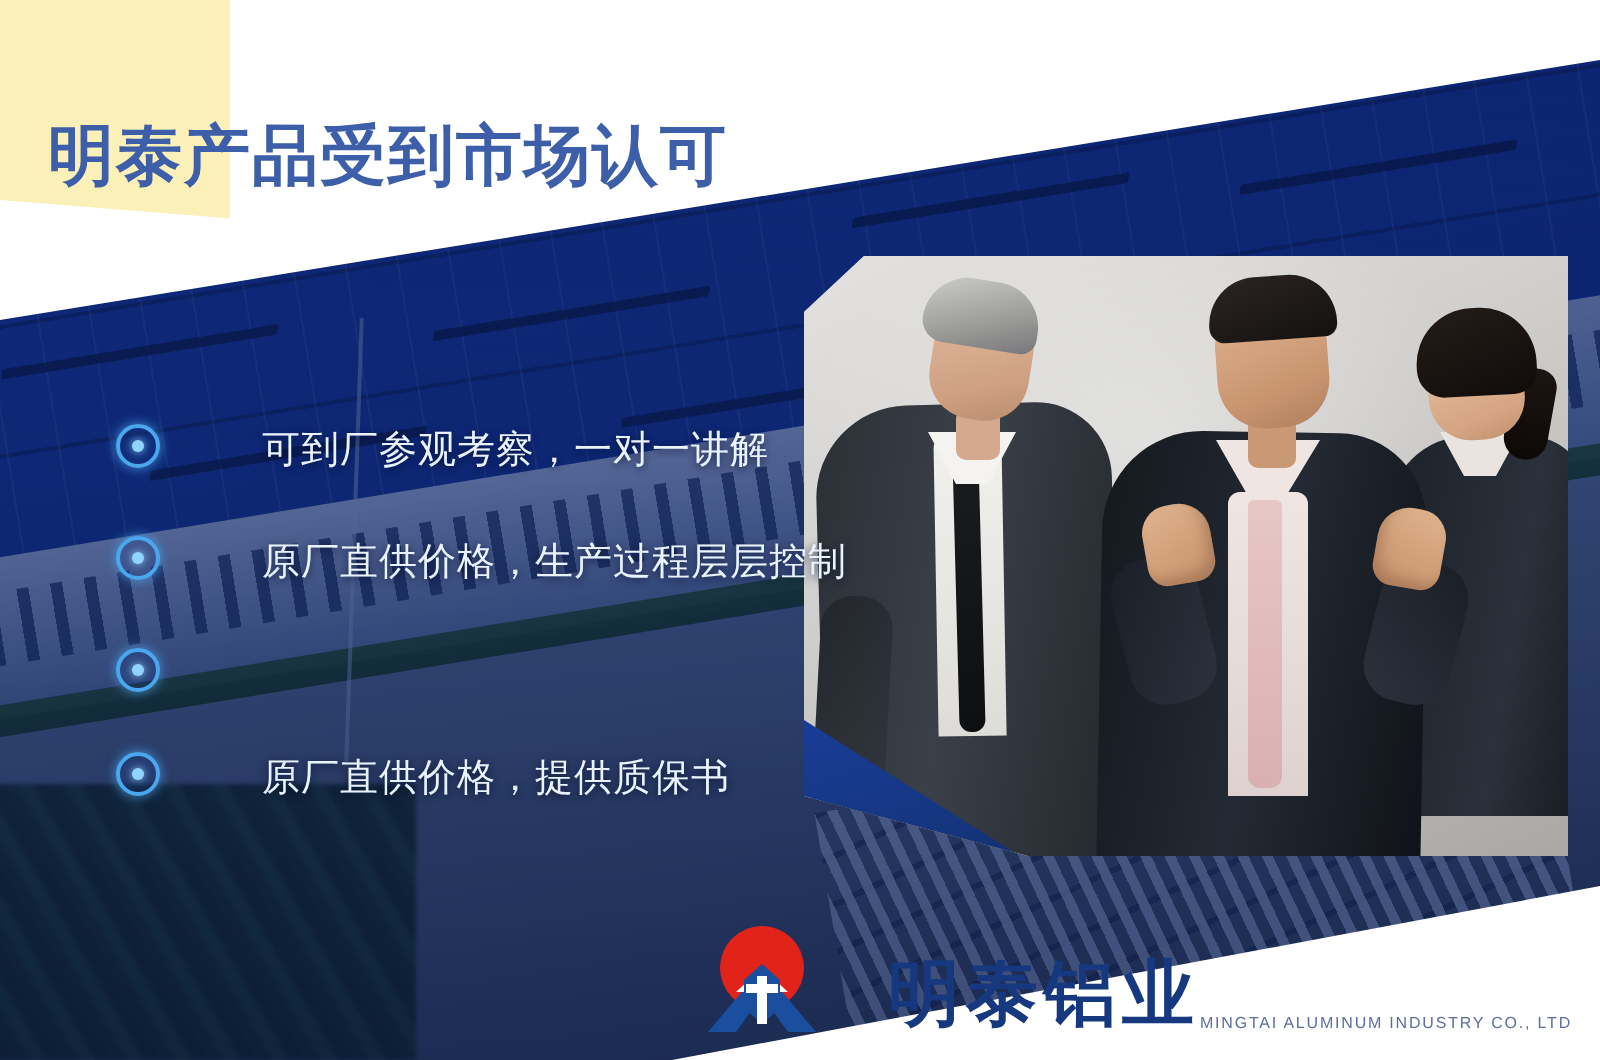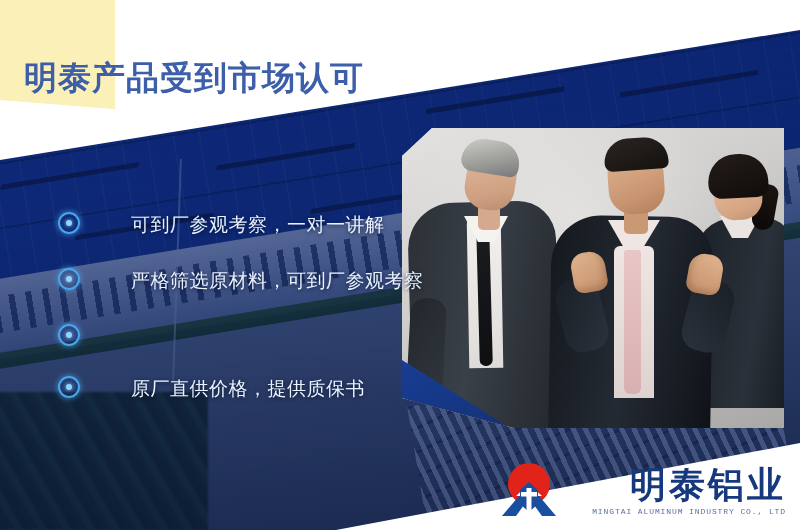--- a/index.html
+++ b/index.html
@@ -487,39 +487,39 @@
     z-index: 9;
   }
   .logo-mark {
     position: relative;
     width: 62px;
     height: 58px;
     margin-right: 8px;
   }
   .logo-text-wrap {
     display: flex;
-    flex-direction: column;
+    flex-direction: row;
     align-items: flex-end;
     padding-bottom: 2px;
     margin-left: 24px;
   }
   .logo-cn {
     font-size: 36px;
     font-weight: 700;
     color: #16387e;
     line-height: 1;
     letter-spacing: 3px;
     font-family: "DejaVu Sans", "Liberation Sans", sans-serif;
   }
   .logo-en {
     font-size: 8px;
     color: #5a6f9c;
     letter-spacing: .9px;
     margin-top: 4px;
-    font-family: Liberation Mono, monospace;
+    font-family: Liberation Sans, sans-serif;
     white-space: nowrap;
   }
 </style>
 </head>
 <body>
 
 <div id="banner">
 
   <div class="bg-photo">
     <div class="bg-sky"></div>
@@ -602,21 +602,21 @@
 
   <div class="bullets">
 
     <div class="bullet-row">
       <span class="bullet-icon"></span>
       <span class="bullet-text">可到厂参观考察，一对一讲解</span>
     </div>
 
     <div class="bullet-row">
       <span class="bullet-icon"></span>
-      <span class="bullet-text">严格筛选原材料，可到厂参观考察</span>
+      <span class="bullet-text">原厂直供价格，生产过程层层控制</span>
     </div>
 
     <div class="bullet-row">
       <span class="bullet-icon"></span>
     </div>
 
     <div class="bullet-row">
       <span class="bullet-icon"></span>
       <span class="bullet-text">原厂直供价格，提供质保书</span>
     </div>

